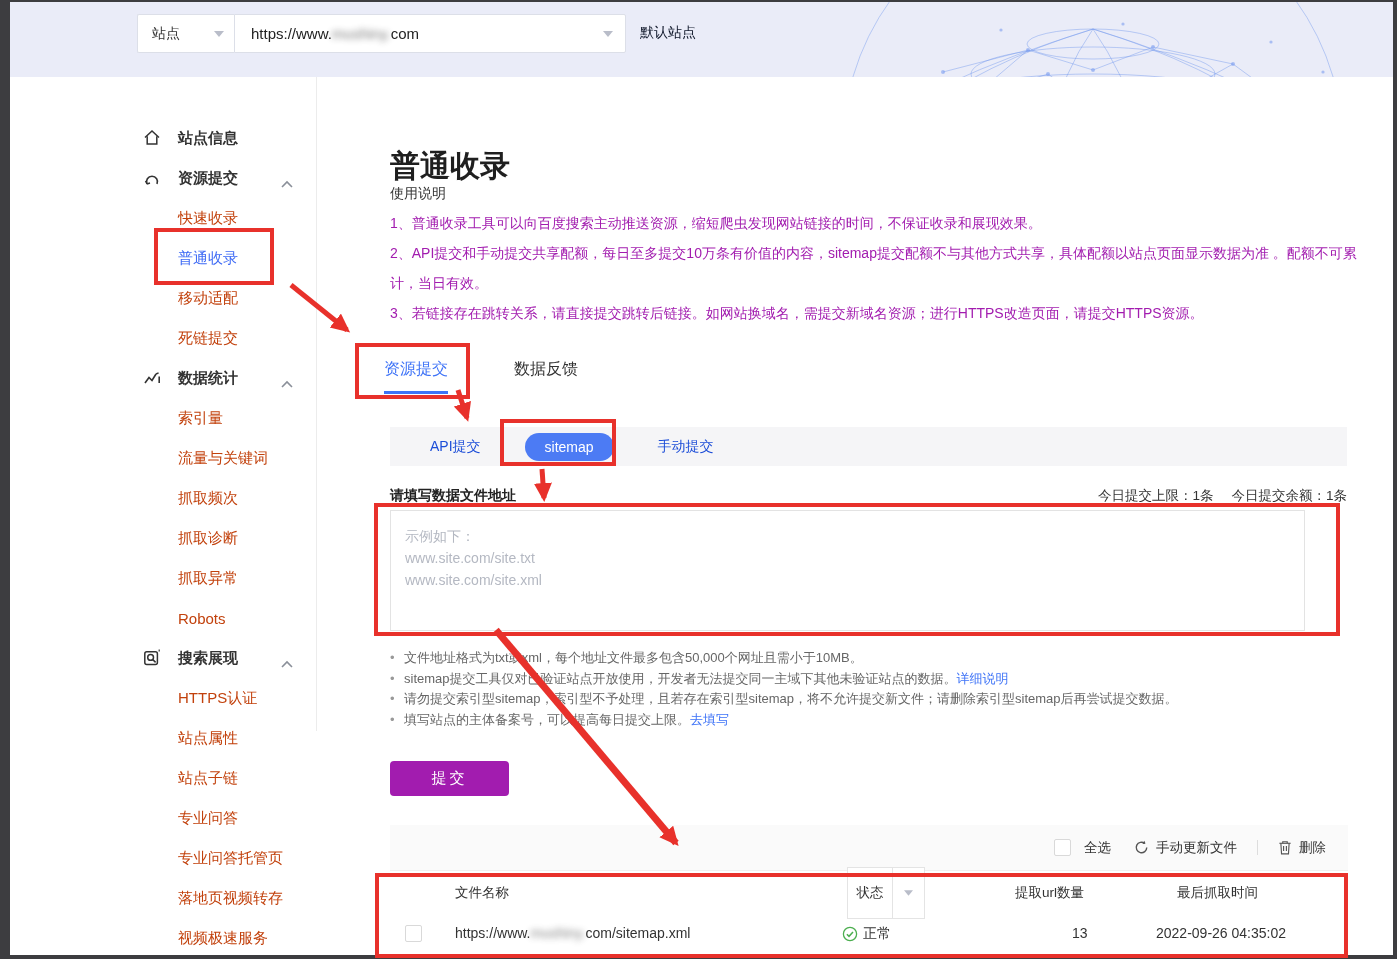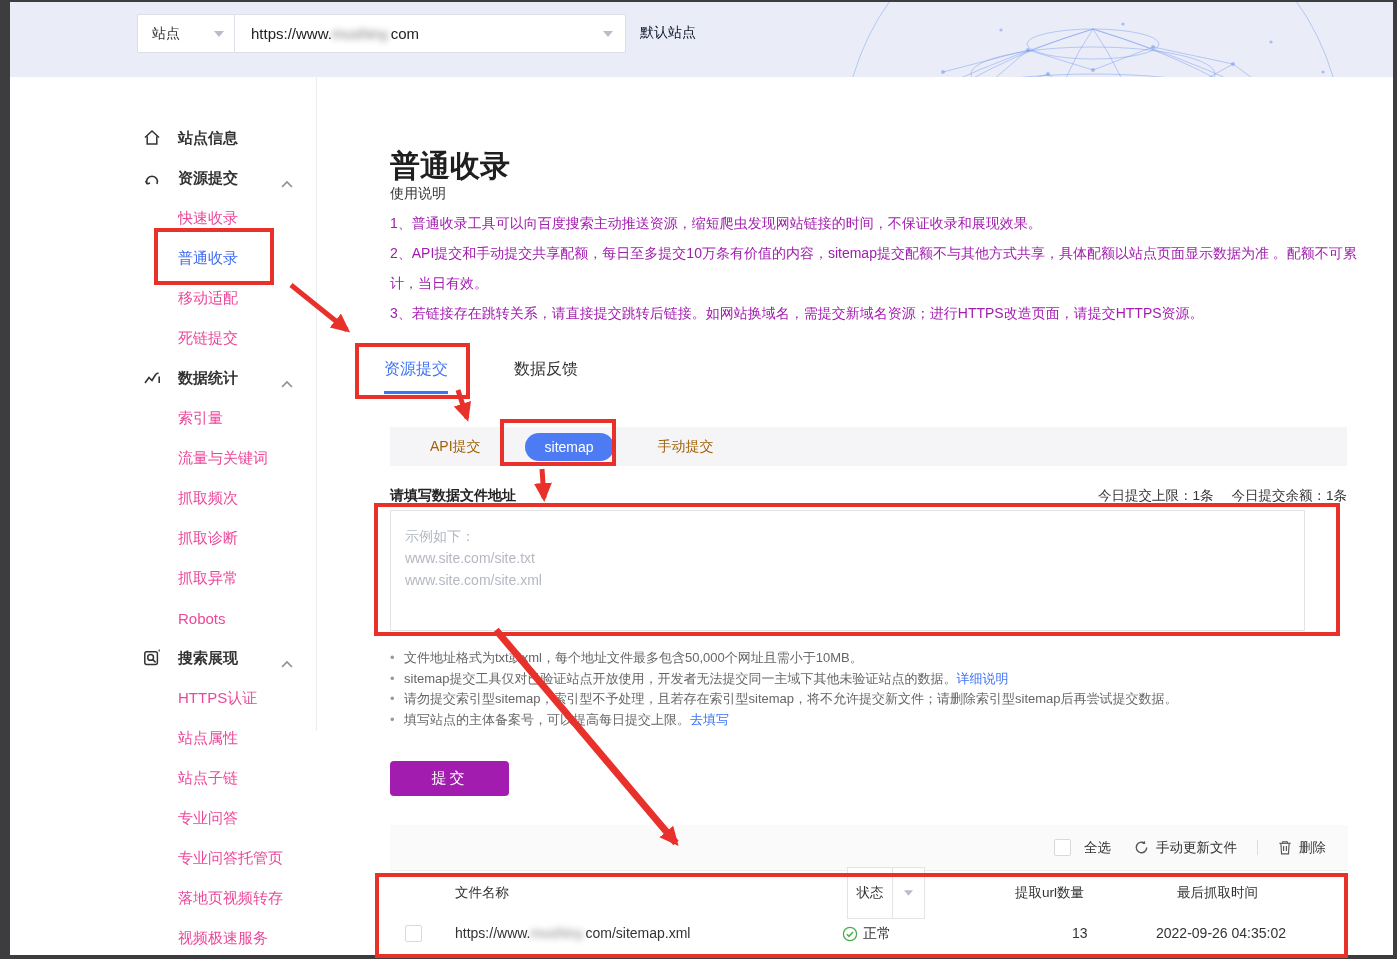--- a/index.html
+++ b/index.html
@@ -28,36 +28,36 @@
   }
   .default-site{position:absolute;left:630px;top:22px;font-size:14px;color:#0f172a;cursor:pointer;}
   .blur{filter:blur(3px);opacity:.6;}
 
   
   .sidebar{position:absolute;left:0;top:75px;width:307px;height:654px;background:#fff;border-right:1px solid #ececec;box-sizing:border-box;padding-top:41px;}
   .s-item{height:40px;display:flex;align-items:center;padding-left:132px;cursor:pointer;position:relative;}
   .s-ico{width:20px;display:flex;align-items:center;justify-content:center;margin-right:16px;}
   .s-label{font-size:15px;color:#333;font-weight:bold;}
   .s-chevron{position:absolute;right:22px;top:16px;}
-  .s-subitem{height:40px;display:flex;align-items:center;padding-left:168px;font-size:15px;color:#ec4899;cursor:pointer;}
+  .s-subitem{height:40px;display:flex;align-items:center;padding-left:168px;font-size:15px;color:#c2410c;cursor:pointer;}
   .s-subitem.active{color:#3f6bf5;}
 
   
   .page-title{position:absolute;left:380px;top:124px;font-size:30px;font-weight:bold;color:#1f1f1f;}
   .usage-head{position:absolute;left:380px;top:183px;font-size:14px;color:#333;}
   .usage-lines{position:absolute;left:380px;top:206px;width:988px;font-size:14px;color:#a21caf;line-height:30px;}
   .usage-lines p{margin:0;}
 
   .tabs{position:absolute;left:374px;top:357px;display:flex;gap:66px;}
   .tab{font-size:16px;color:#333;padding-bottom:11px;cursor:pointer;}
   .tab.active{color:#3e73f7;border-bottom:3px solid #3e73f7;}
 
   .subtabs{position:absolute;left:380px;top:425px;width:957px;height:39px;background:#f5f5f7;
     display:flex;align-items:center;gap:44px;padding-left:40px;box-sizing:border-box;}
-  .subtab{font-size:14px;color:#a16207;cursor:pointer;}
+  .subtab{font-size:14px;color:#1d4ed8;cursor:pointer;}
   .subtab.pill{background:#4c7bf4;color:#fff;border-radius:16px;padding:6px 20px;}
 
   .form-row{position:absolute;left:380px;top:485px;width:957px;display:flex;justify-content:space-between;align-items:flex-end;}
   .form-label{font-size:14px;font-weight:bold;color:#222;}
   .quota{font-size:13.5px;color:#333;display:flex;gap:18px;}
 
   .ta-wrap{position:absolute;left:380px;top:508px;width:915px;height:121px;border:1px solid #e3e3e3;background:#fff;box-sizing:border-box;}
   .ta-wrap textarea{
     width:100%;height:100%;border:none;outline:none;resize:none;box-sizing:border-box;
     padding:14px 14px;font-size:14px;line-height:22px;color:#333;

